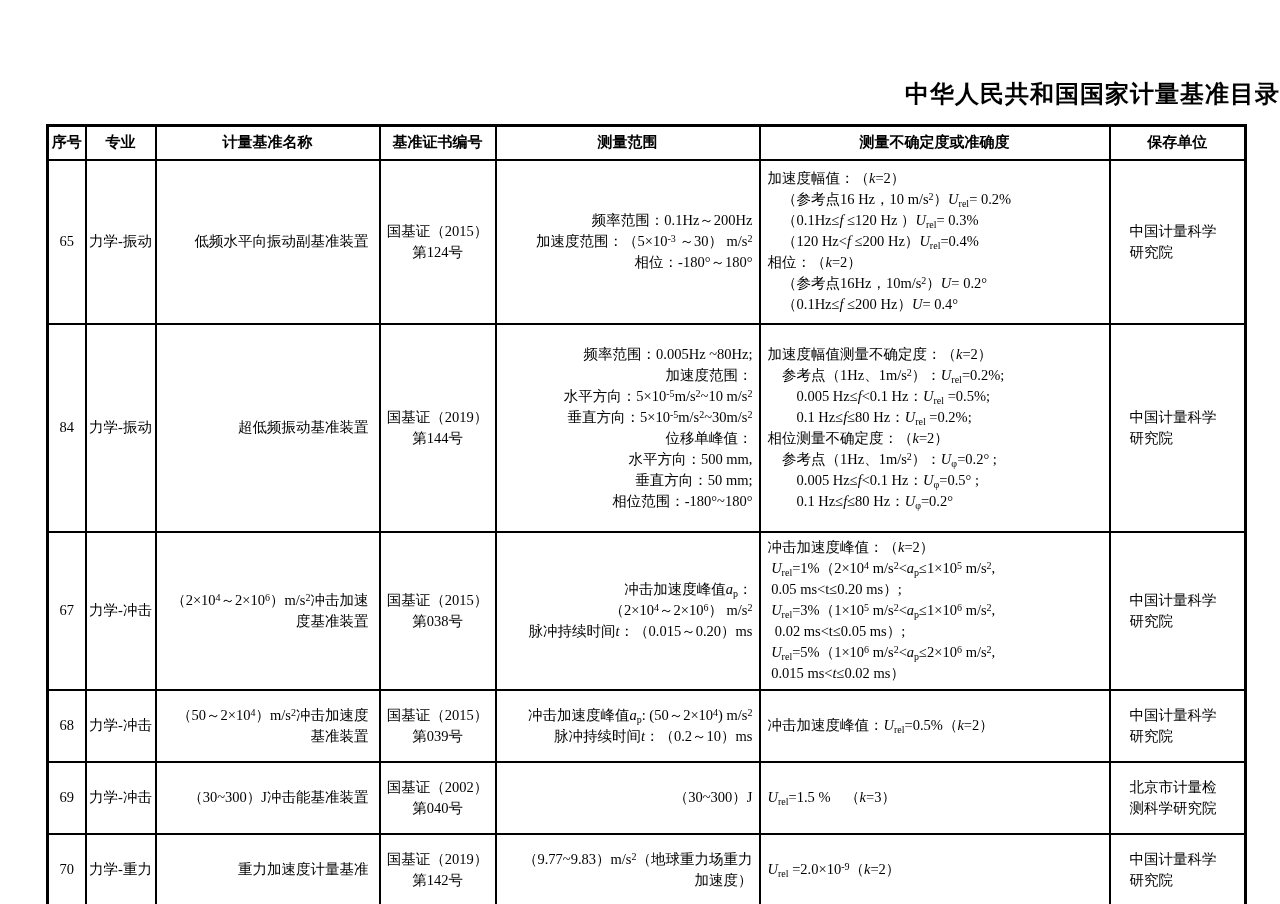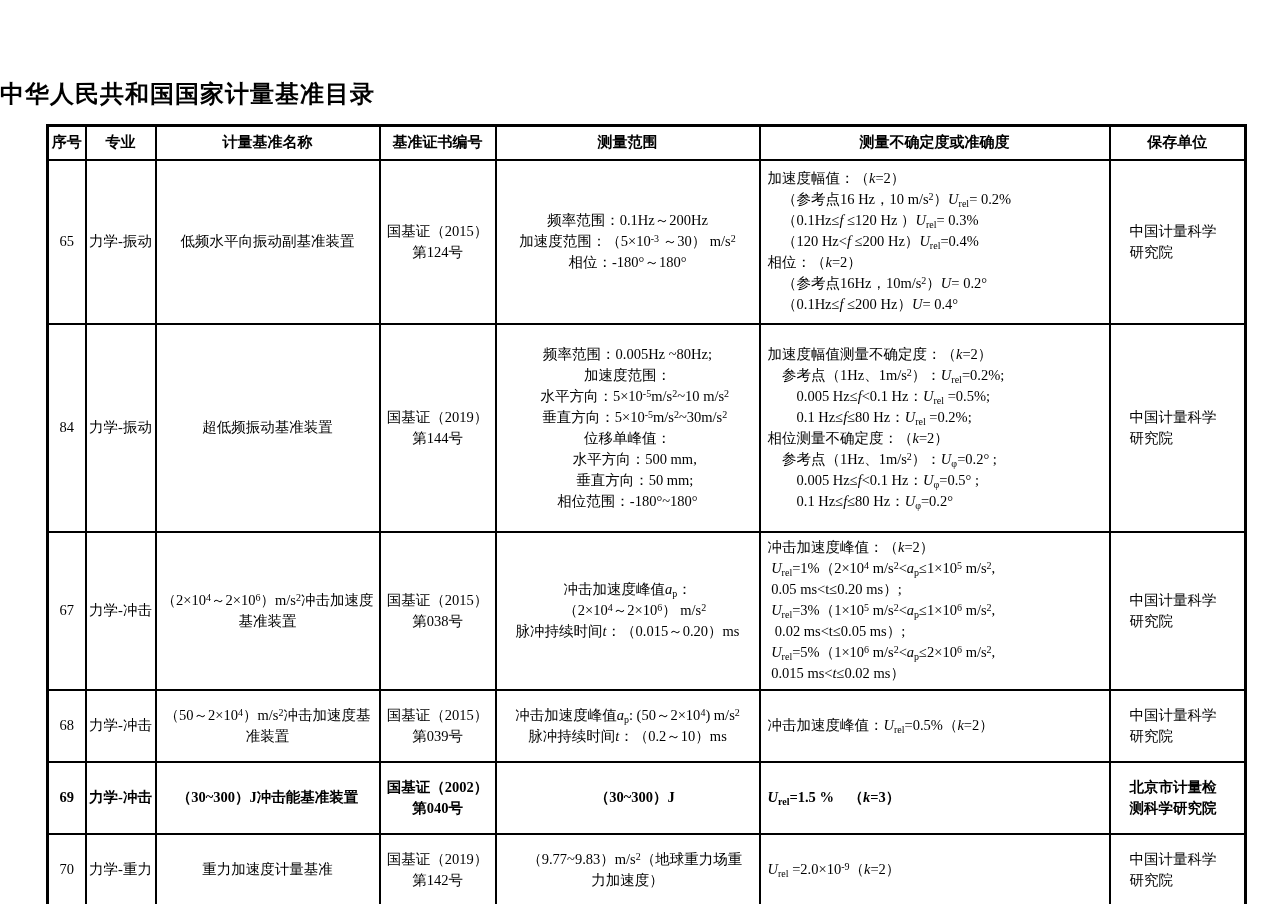--- a/index.html
+++ b/index.html
@@ -4,47 +4,47 @@
 <style>
   html,body{margin:0;padding:0;}
   body{
     width:1280px;height:904px;
     background:#ffffff;color:#000;
     font-family:"Liberation Serif","DejaVu Serif",serif;
     position:relative;overflow:hidden;
   }
   .page{position:absolute;inset:0;}
   .doc-title{
-    text-align:left;font-size:24px;font-weight:bold;
+    text-align:right;font-size:24px;font-weight:bold;
     margin:0;padding-top:78px;padding-bottom:14px;letter-spacing:1px;
   }
   table.std{
     border-collapse:collapse;table-layout:fixed;
     margin-left:46px;width:1198px;
     border:3px solid #000;
   }
   th,td{
     border:2px solid #000;
     font-size:14.5px;line-height:21px;
     padding:2px 5px;vertical-align:middle;
     overflow:hidden;word-break:break-all;
   }
   thead tr{height:34px;}
   th{font-size:15px;font-weight:bold;padding:2px 2px;}
   td.col-no,td.col-category{text-align:center;padding:2px 1px;}
   td.col-cert{text-align:center;padding:14px 2px;}
-  td.col-name{text-align:center;padding:2px 3px;border-radius:13px;}
-  td.col-range{text-align:center;padding:2px 13px;}
+  td.col-name{text-align:right;padding:2px 10px;border-radius:13px;}
+  td.col-range{text-align:right;padding:2px 6px;}
   td.col-uncertainty{text-align:left;padding:2px 7px;}
   td.col-custodian{text-align:left;padding:2px 19px;}
   tbody tr:nth-child(1){height:164px;}
   tbody tr:nth-child(2){height:208px;}
   tbody tr:nth-child(3){height:158px;}
   tbody tr:nth-child(4){height:43px;}
-  tbody tr:nth-child(5){height:46px;font-weight:bold;}
+  tbody tr:nth-child(5){height:46px;}
   tbody tr:nth-child(6){height:58px;}
   sup,sub{font-size:10px;line-height:0;}
   sub{vertical-align:-0.3em;}
   sup{vertical-align:0.45em;}
   i{font-family:"Liberation Serif","DejaVu Serif",serif;}
   .page-number{
     text-align:center;font-size:15px;margin-top:1px;
   }
 </style>
 </head>

